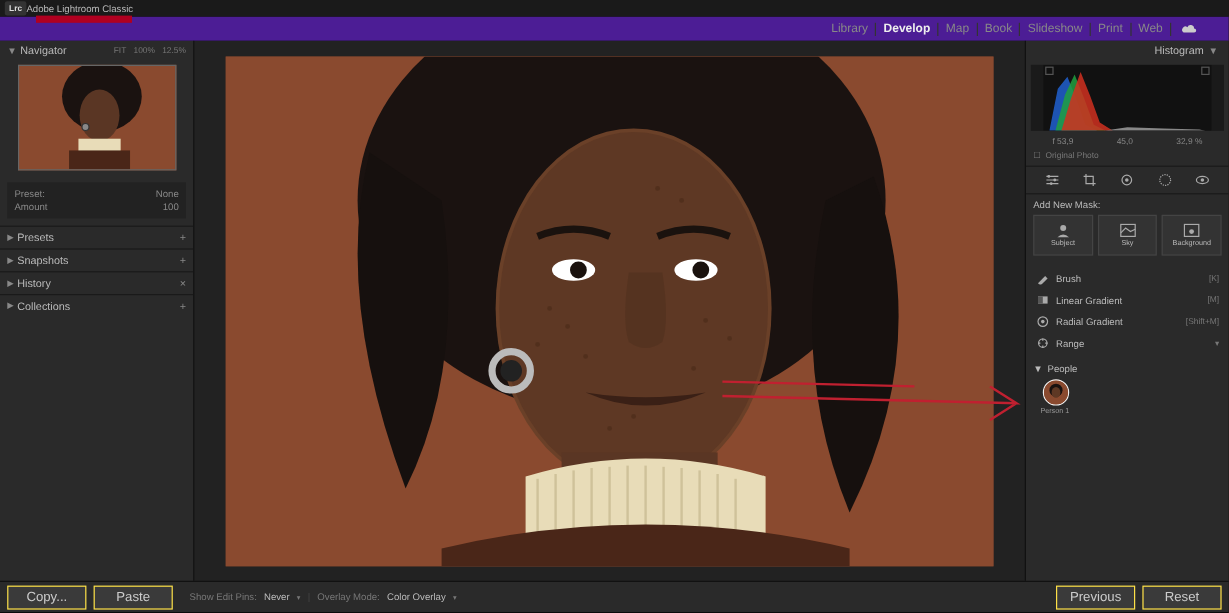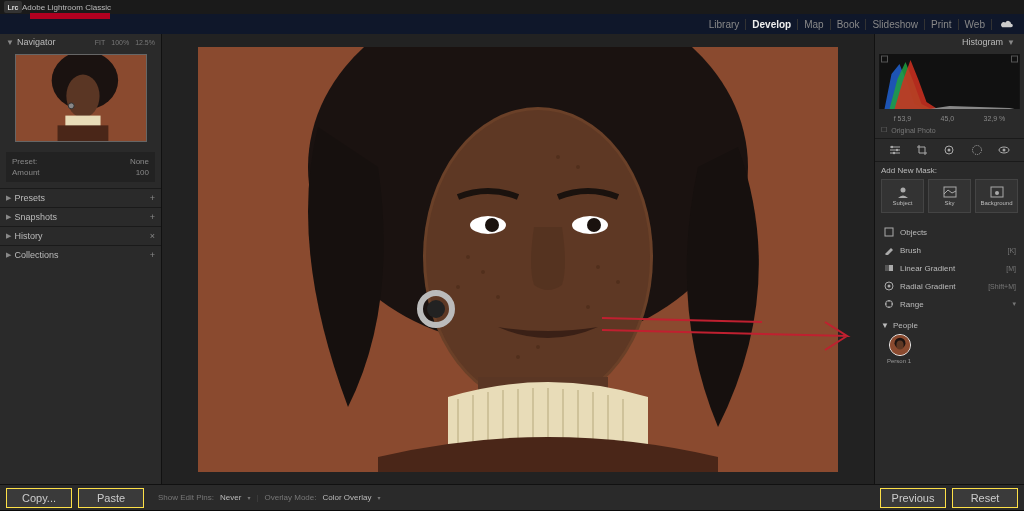--- a/index.html
+++ b/index.html
@@ -1,31 +1,31 @@
 <!DOCTYPE html>
 <html><head>
 <meta charset="utf-8">
 <style>
   * { box-sizing: border-box; margin: 0; padding: 0; font-family: "Segoe UI", Arial, sans-serif; }
   body { background: #0a0a0a; color: #aaa; font-size: 10px; width: 1024px; height: 511px; overflow: hidden; position: relative; }
   .titlebar { height: 14px; background: #1a1a1a; display: flex; align-items: center; padding: 0 4px; gap: 0; }
   .lrc-badge { background: #333; color: #ddd; width: 18px; height: 12px; display: flex; align-items: center; justify-content: center; font-size: 7px; font-weight: bold; border-radius: 2px; }
   .title-text { font-size: 8px; color: #bbb; }
   .red-bar { position: absolute; top: 13px; left: 30px; width: 80px; height: 6px; background: #b00020; }
-  .modulebar { height: 20px; background: #0f172a; display: flex; align-items: center; padding: 0 10px; }
+  .modulebar { height: 20px; background: #4c1d95; display: flex; align-items: center; padding: 0 26px; }
   .modulebar-spacer { flex: 1; }
   .module-link { color: #888; font-size: 10px; padding: 0 6px; border-right: 1px solid #333; cursor: pointer; }
   .module-link:last-of-type { border-right: none; }
   .module-link.active { color: #eee; font-weight: bold; }
   .cloud { width: 14px; height: 10px; margin-left: 8px; }
   .cloud svg { fill: #ccc; }
   .workspace { display: flex; height: 450px; }
   .left-panel, .right-panel { background: #2a2a2a; display: flex; flex-direction: column; }
   .left-panel { width: 162px; border-right: 1px solid #111; }
-  .right-panel { width: 150px; border-left: 1px solid #111; }
+  .right-panel { width: 170px; border-left: 1px solid #111; }
   .panel-header { display: flex; align-items: center; padding: 3px 6px; font-size: 9px; color: #bbb; }
   .panel-header .chev { margin-right: 3px; font-size: 8px; color: #888; }
   .panel-header .name { flex: 1; }
   .panel-header .extra { font-size: 7px; color: #777; }
   .nav-thumb { margin: 4px auto; width: 132px; height: 88px; border: 1px solid #666; background: #8a4a2f; display: flex; align-items: center; justify-content: center; position: relative; overflow: hidden; }
   .portrait-small { width: 100%; height: 100%; }
   .preset-box { margin: 6px; padding: 4px 6px; background: #222; font-size: 8px; color: #888; }
   .preset-row { display: flex; justify-content: space-between; padding: 1px 0; }
   .acc-hdr { display: flex; align-items: center; padding: 4px 6px; border-top: 1px solid #1a1a1a; font-size: 9px; color: #bbb; cursor: pointer; }
   .acc-hdr .chev { margin-right: 3px; font-size: 7px; color: #888; }
@@ -281,29 +281,20 @@
             <rect x="1" y="1" width="12" height="10" stroke="#aaa" fill="none"></rect>
             <circle cx="7" cy="7" r="2" fill="#aaa"></circle>
           </svg>
         <span>Background</span>
       </div>
     </div>
     <div class="tool-list">
       <div class="tool-row">
         <span class="ticon">
             <svg width="10" height="10" viewBox="0 0 10 10">
-              <rect x="1" y="1" width="8" height="8" stroke="#aaa" fill="none"></rect>
-            </svg>
-          </span>
-        <span class="tname">Objects</span>
-        <span class="short"></span>
-      </div>
-      <div class="tool-row">
-        <span class="ticon">
-            <svg width="10" height="10" viewBox="0 0 10 10">
               <path d="M1 9 l6 -6 l2 2 l-6 6 z" fill="#aaa"></path>
             </svg>
           </span>
         <span class="tname">Brush</span>
         <span class="short">[K]</span>
       </div>
       <div class="tool-row">
         <span class="ticon">
             <svg width="10" height="10" viewBox="0 0 10 10">
               <rect x="1" y="2" width="8" height="6" fill="#aaa"></rect>

